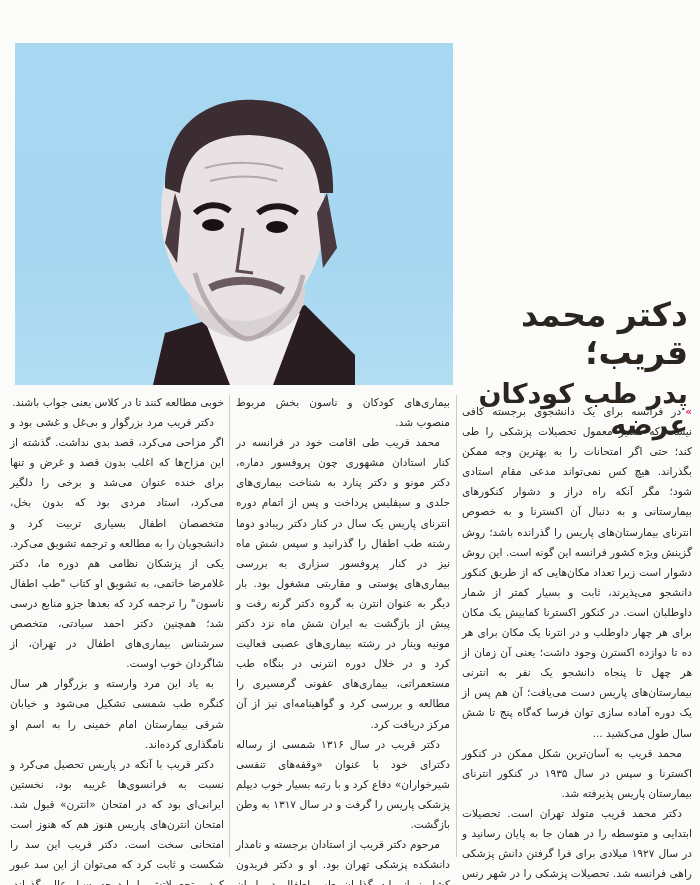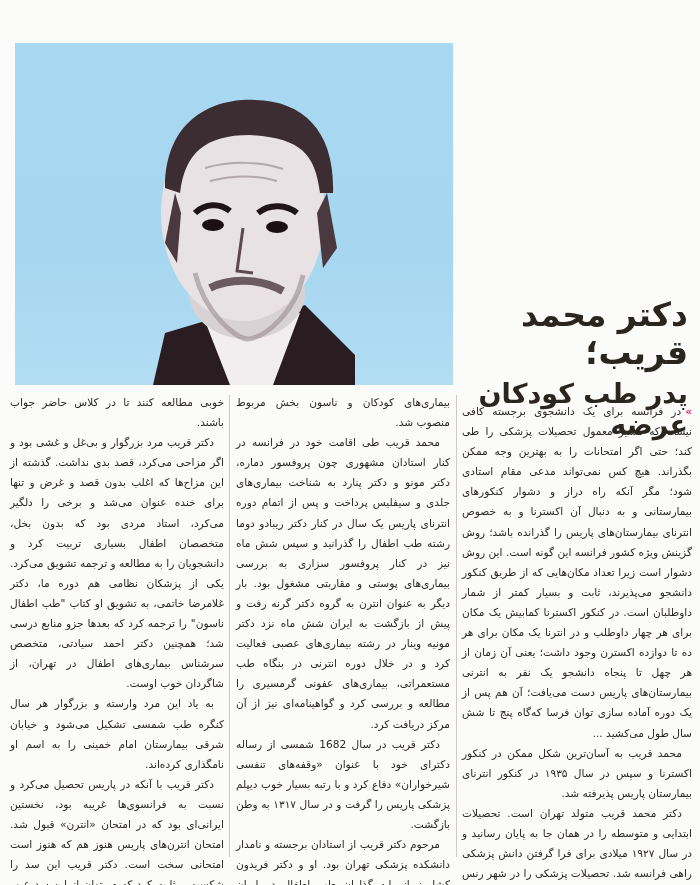--- a/index.html
+++ b/index.html
@@ -80,24 +80,24 @@
 
 <div class="col col-right">
   <p class="noindent"><span class="quote-mark">»</span><span>در فرانسه برای یک دانشجوی برجسته کافی نیست که مسیر معمول تحصیلات پزشکی را طی کند؛ حتی اگر امتحانات را به بهترین وجه ممکن بگذراند. هیچ کس نمی‌تواند مدعی مقام استادی شود؛ مگر آنکه راه دراز و دشوار کنکورهای بیمارستانی و به دنبال آن اکسترنا و به خصوص انترنای بیمارستان‌های پاریس را گذرانده باشد؛ روش گزینش ویژه کشور فرانسه این گونه است. این روش دشوار است زیرا تعداد مکان‌هایی که از طریق کنکور دانشجو می‌پذیرند، ثابت و بسیار کمتر از شمار داوطلبان است. در کنکور اکسترنا کمابیش یک مکان برای هر چهار داوطلب و در انترنا یک مکان برای هر ده تا دوازده اکسترن وجود داشت؛ یعنی آن زمان از هر چهل تا پنجاه دانشجو یک نفر به انترنی بیمارستان‌های پاریس دست می‌یافت؛ آن هم پس از یک دوره آماده سازی توان فرسا که‌گاه پنج تا شش سال طول می‌کشید ...</span></p>
   <p>محمد قریب به آسان‌ترین شکل ممکن در کنکور اکسترنا و سپس در سال ۱۹۳۵ در کنکور انترنای بیمارستان پاریس پذیرفته شد.</p>
   <p>دکتر محمد قریب متولد تهران است. تحصیلات ابتدایی و متوسطه را در همان جا به پایان رسانید و در سال ۱۹۲۷ میلادی برای فرا گرفتن دانش پزشکی راهی فرانسه شد. تحصیلات پزشکی را در شهر رنس آغاز کرد و در پایان سال اول موفق شد جایزه لابراتور تشریح دانشکده پزشکی رنس را دریافت کند. در سال دوم در بیمارستان‌های همان شهر مشغول به کار شد و در آغاز سال چهارم در مسابقه اکسترنای بیمارستان پاریس پذیرفته شد و به تناوب در سرویس‌های مختلف خدمت کرد. در پایان تحصیلات خود در سال ۱۹۳۸ شمسی به تهران بازگشت و پس از انجام خدمت زیر پرچم، در سازمان نوین دانشکده پزشکی به سمت استاد کرسی</p>
 </div>
 
 <div class="col col-mid">
   <p class="noindent">بیماری‌های کودکان و ناسون بخش مربوط منصوب شد.</p>
   <p>محمد قریب طی اقامت خود در فرانسه در کنار استادان مشهوری چون پروفسور دماره، دکتر مونو و دکتر پنارد به شناخت بیماری‌های جلدی و سیفلیس پرداخت و پس از اتمام دوره انترنای پاریس یک سال در کنار دکتر ریبادو دوما رشته طب اطفال را گذرانید و سپس شش ماه نیز در کنار پروفسور سزاری به بررسی بیماری‌های پوستی و مقاربتی مشغول بود. بار دیگر به عنوان انترن به گروه دکتر گرنه رفت و پیش از بازگشت به ایران شش ماه نزد دکتر مونیه وینار در رشته بیماری‌های عصبی فعالیت کرد و در خلال دوره انترنی در بنگاه طب مستعمراتی، بیماری‌های عفونی گرمسیری را مطالعه و بررسی کرد و گواهینامه‌ای نیز از آن مرکز دریافت کرد.</p>
-  <p>دکتر قریب در سال 1682 شمسی از رساله دکترای خود با عنوان «وقفه‌های تنفسی شیرخواران» دفاع کرد و با رتبه بسیار خوب دیپلم پزشکی پاریس را گرفت و در سال ۱۳۱۷ به وطن بازگشت.</p>
+  <p>دکتر قریب در سال ۱۳۱۶ شمسی از رساله دکترای خود با عنوان «وقفه‌های تنفسی شیرخواران» دفاع کرد و با رتبه بسیار خوب دیپلم پزشکی پاریس را گرفت و در سال ۱۳۱۷ به وطن بازگشت.</p>
   <p>مرحوم دکتر قریب از استادان برجسته و نامدار دانشکده پزشکی تهران بود. او و دکتر فریدون کشاورز از پایه گذاران طب اطفال در ایران هستند.</p>
 
 </div>
 
 <div class="col col-left">
-  <p class="noindent">خوبی مطالعه کنند تا در کلاس حاضر جواب باشند.</p>
+  <p class="noindent">خوبی مطالعه کنند تا در کلاس یعنی جواب باشند.</p>
   <p>دکتر قریب مرد بزرگوار و بی‌غل و غشی بود و اگر مزاحی می‌کرد، قصد بدی نداشت. گذشته از این مزاح‌ها که اغلب بدون قصد و غرض و تنها برای خنده عنوان می‌شد و برخی را دلگیر می‌کرد، استاد مردی بود که بدون بخل، متخصصان اطفال بسیاری تربیت کرد و دانشجویان را به مطالعه و ترجمه تشویق می‌کرد. یکی از پزشکان نظامی هم دوره ما، دکتر غلامرضا خاتمی، به تشویق او کتاب "طب اطفال ناسون" را ترجمه کرد که بعدها جزو منابع درسی شد؛ همچنین دکتر احمد سیادتی، متخصص سرشناس بیماری‌های اطفال در تهران، از شاگردان خوب اوست.</p>
   <p>به یاد این مرد وارسته و بزرگوار هر سال کنگره طب شمسی تشکیل می‌شود و خیابان شرقی بیمارستان امام خمینی را به اسم او نامگذاری کرده‌اند.</p>
   <p>دکتر قریب با آنکه در پاریس تحصیل می‌کرد و نسبت به فرانسوی‌ها غریبه بود، نخستین ایرانی‌ای بود که در امتحان «انترن» قبول شد. امتحان انترن‌های پاریس هنوز هم که هنوز است امتحانی سخت است. دکتر قریب این سد را شکست و ثابت کرد که می‌توان از این سد عبور کرد و تحصیلاتش را با درجه بسیار عالی گذراند. استاد به محض پایان تحصیلات به ایران بازگشت؛ چون عقیده داشت این سواد و هنر تنها باید در مملکت خودمان عرضه شود.</p>
 
 </div>
 
 </body></html>

